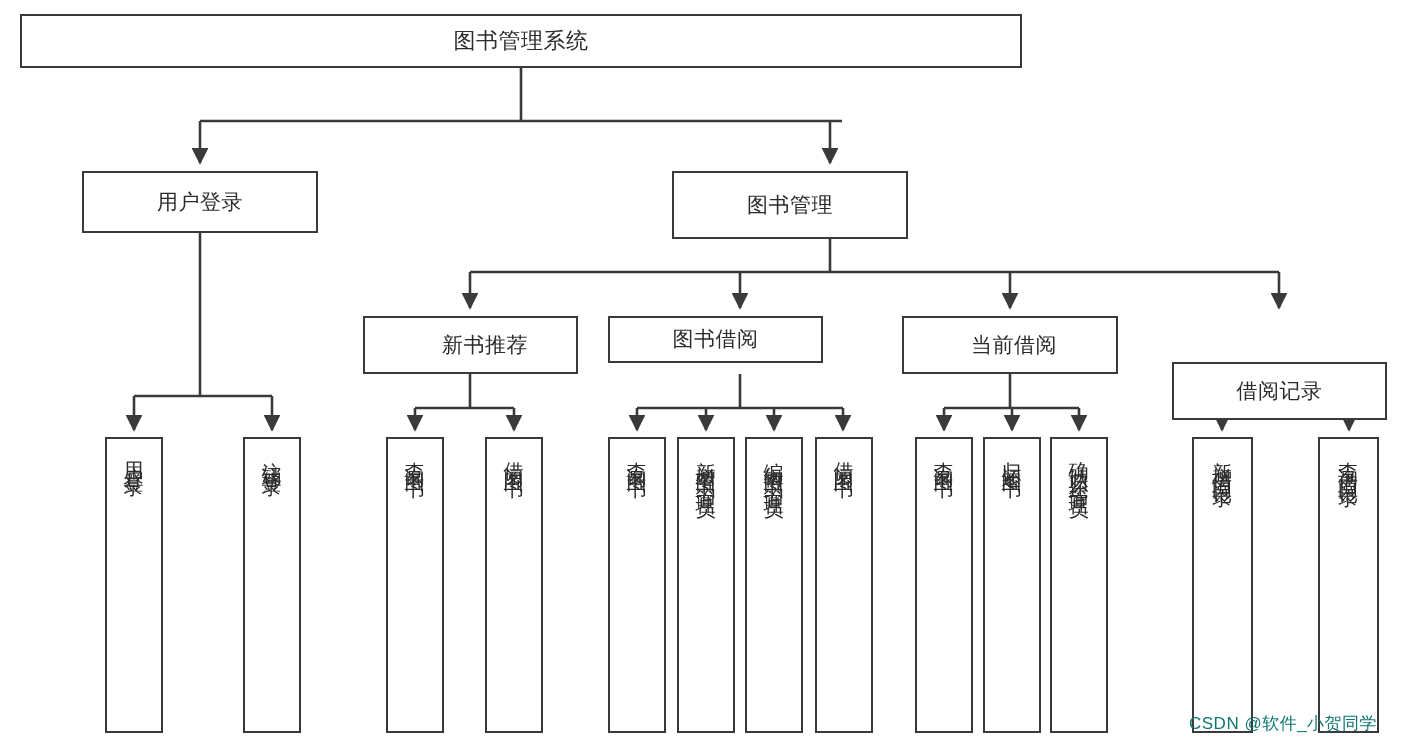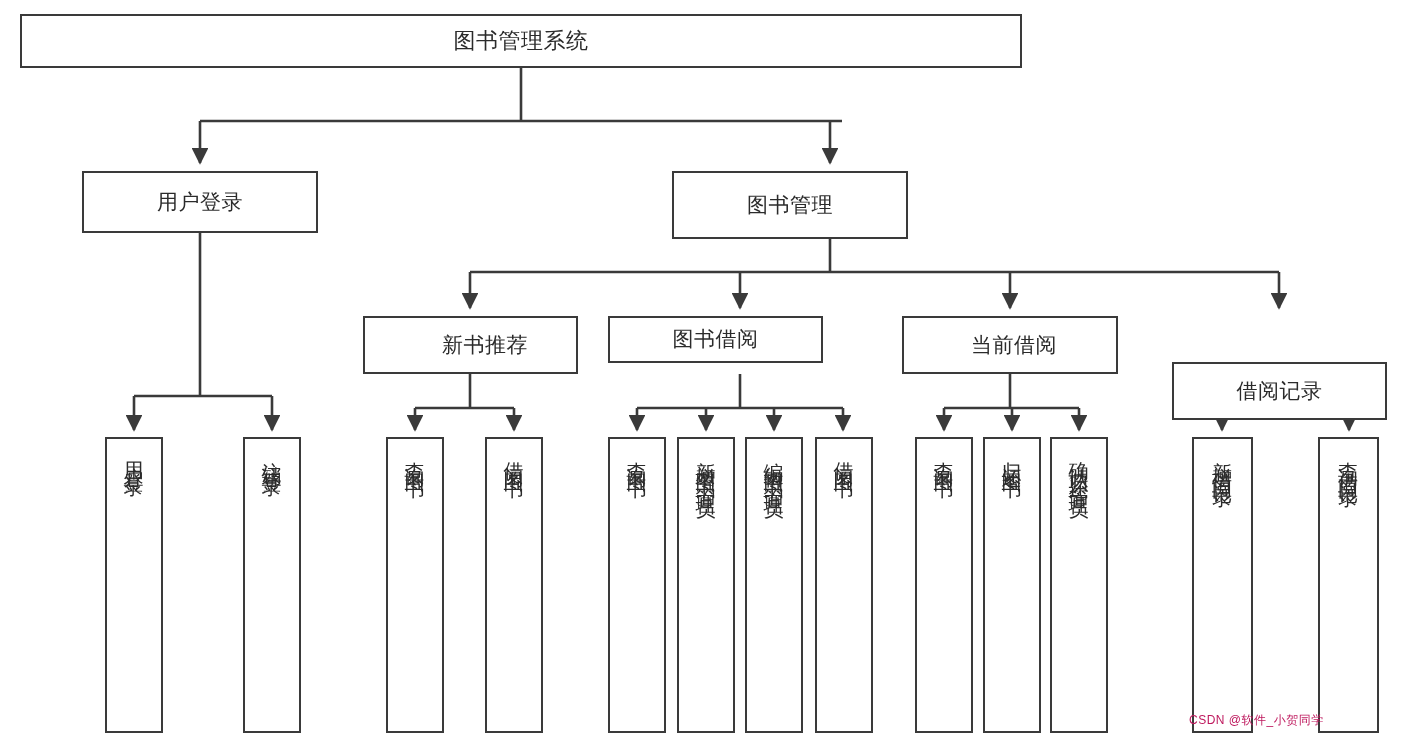--- a/index.html
+++ b/index.html
@@ -60,22 +60,22 @@
     text-orientation: upright;
     font-size: 20px;
     line-height: 1.0;
     letter-spacing: 5.5px;
     white-space: nowrap;
   }
   .watermark {
     position: absolute;
     left: 1189px;
     top: 712px;
-    font-size: 12px;
-    color: #be185d;
+    font-size: 17px;
+    color: #0f766e;
     letter-spacing: 0.5px;
     z-index: 3;
     white-space: nowrap;
   }
 </style>
 </head>
 <body>
 
 <div id="canvas">
 

